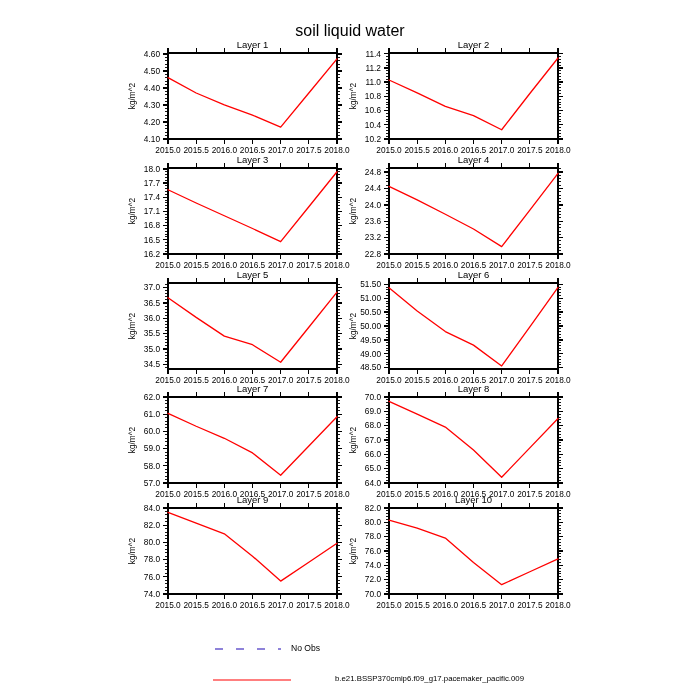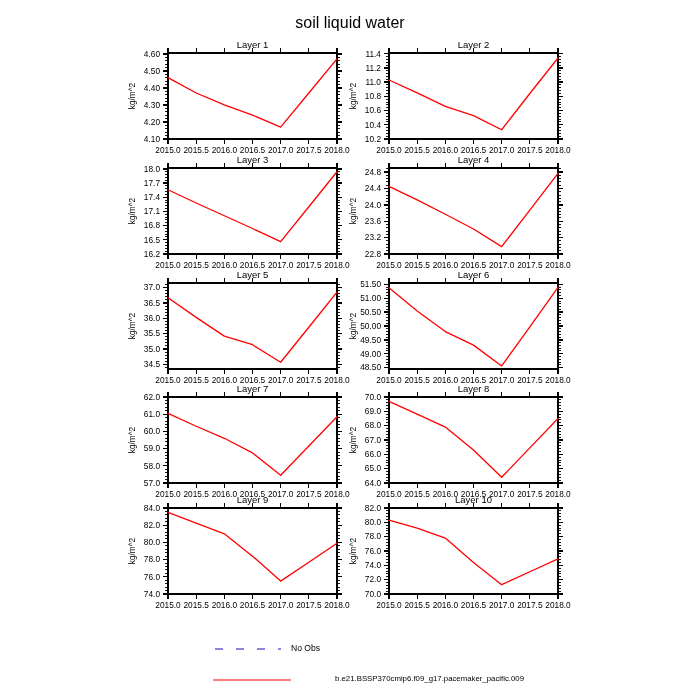--- a/index.html
+++ b/index.html
@@ -1,18 +1,18 @@
 <!DOCTYPE html>
 <html><head>
 <meta charset="utf-8">
 <style>
   html,body{margin:0;padding:0;background:#ffffff;}
   body{width:700px;height:700px;position:relative;overflow:hidden;
        font-family:"Liberation Sans", sans-serif;}
-  #main-title{position:absolute;top:14px;left:0;width:700px;text-align:center;
+  #main-title{position:absolute;top:22px;left:0;width:700px;text-align:center;
 entry      font-size:19px;color:#000;}
   #chart-canvas{position:absolute;top:0;left:0;}
   .legend-row{position:absolute;display:flex;}
   #legend-row-noobs{left:213px;top:643px;}
   #legend-row-series{left:213px;top:674px;gap:36px;}
   .legend-label{color:#000;margin-left:8px;white-space:nowrap;}
   #legend-row-noobs .legend-label{font-size:8.6px;}
   #legend-row-series .legend-label{font-size:7.8px;}
 </style>
 </head>

